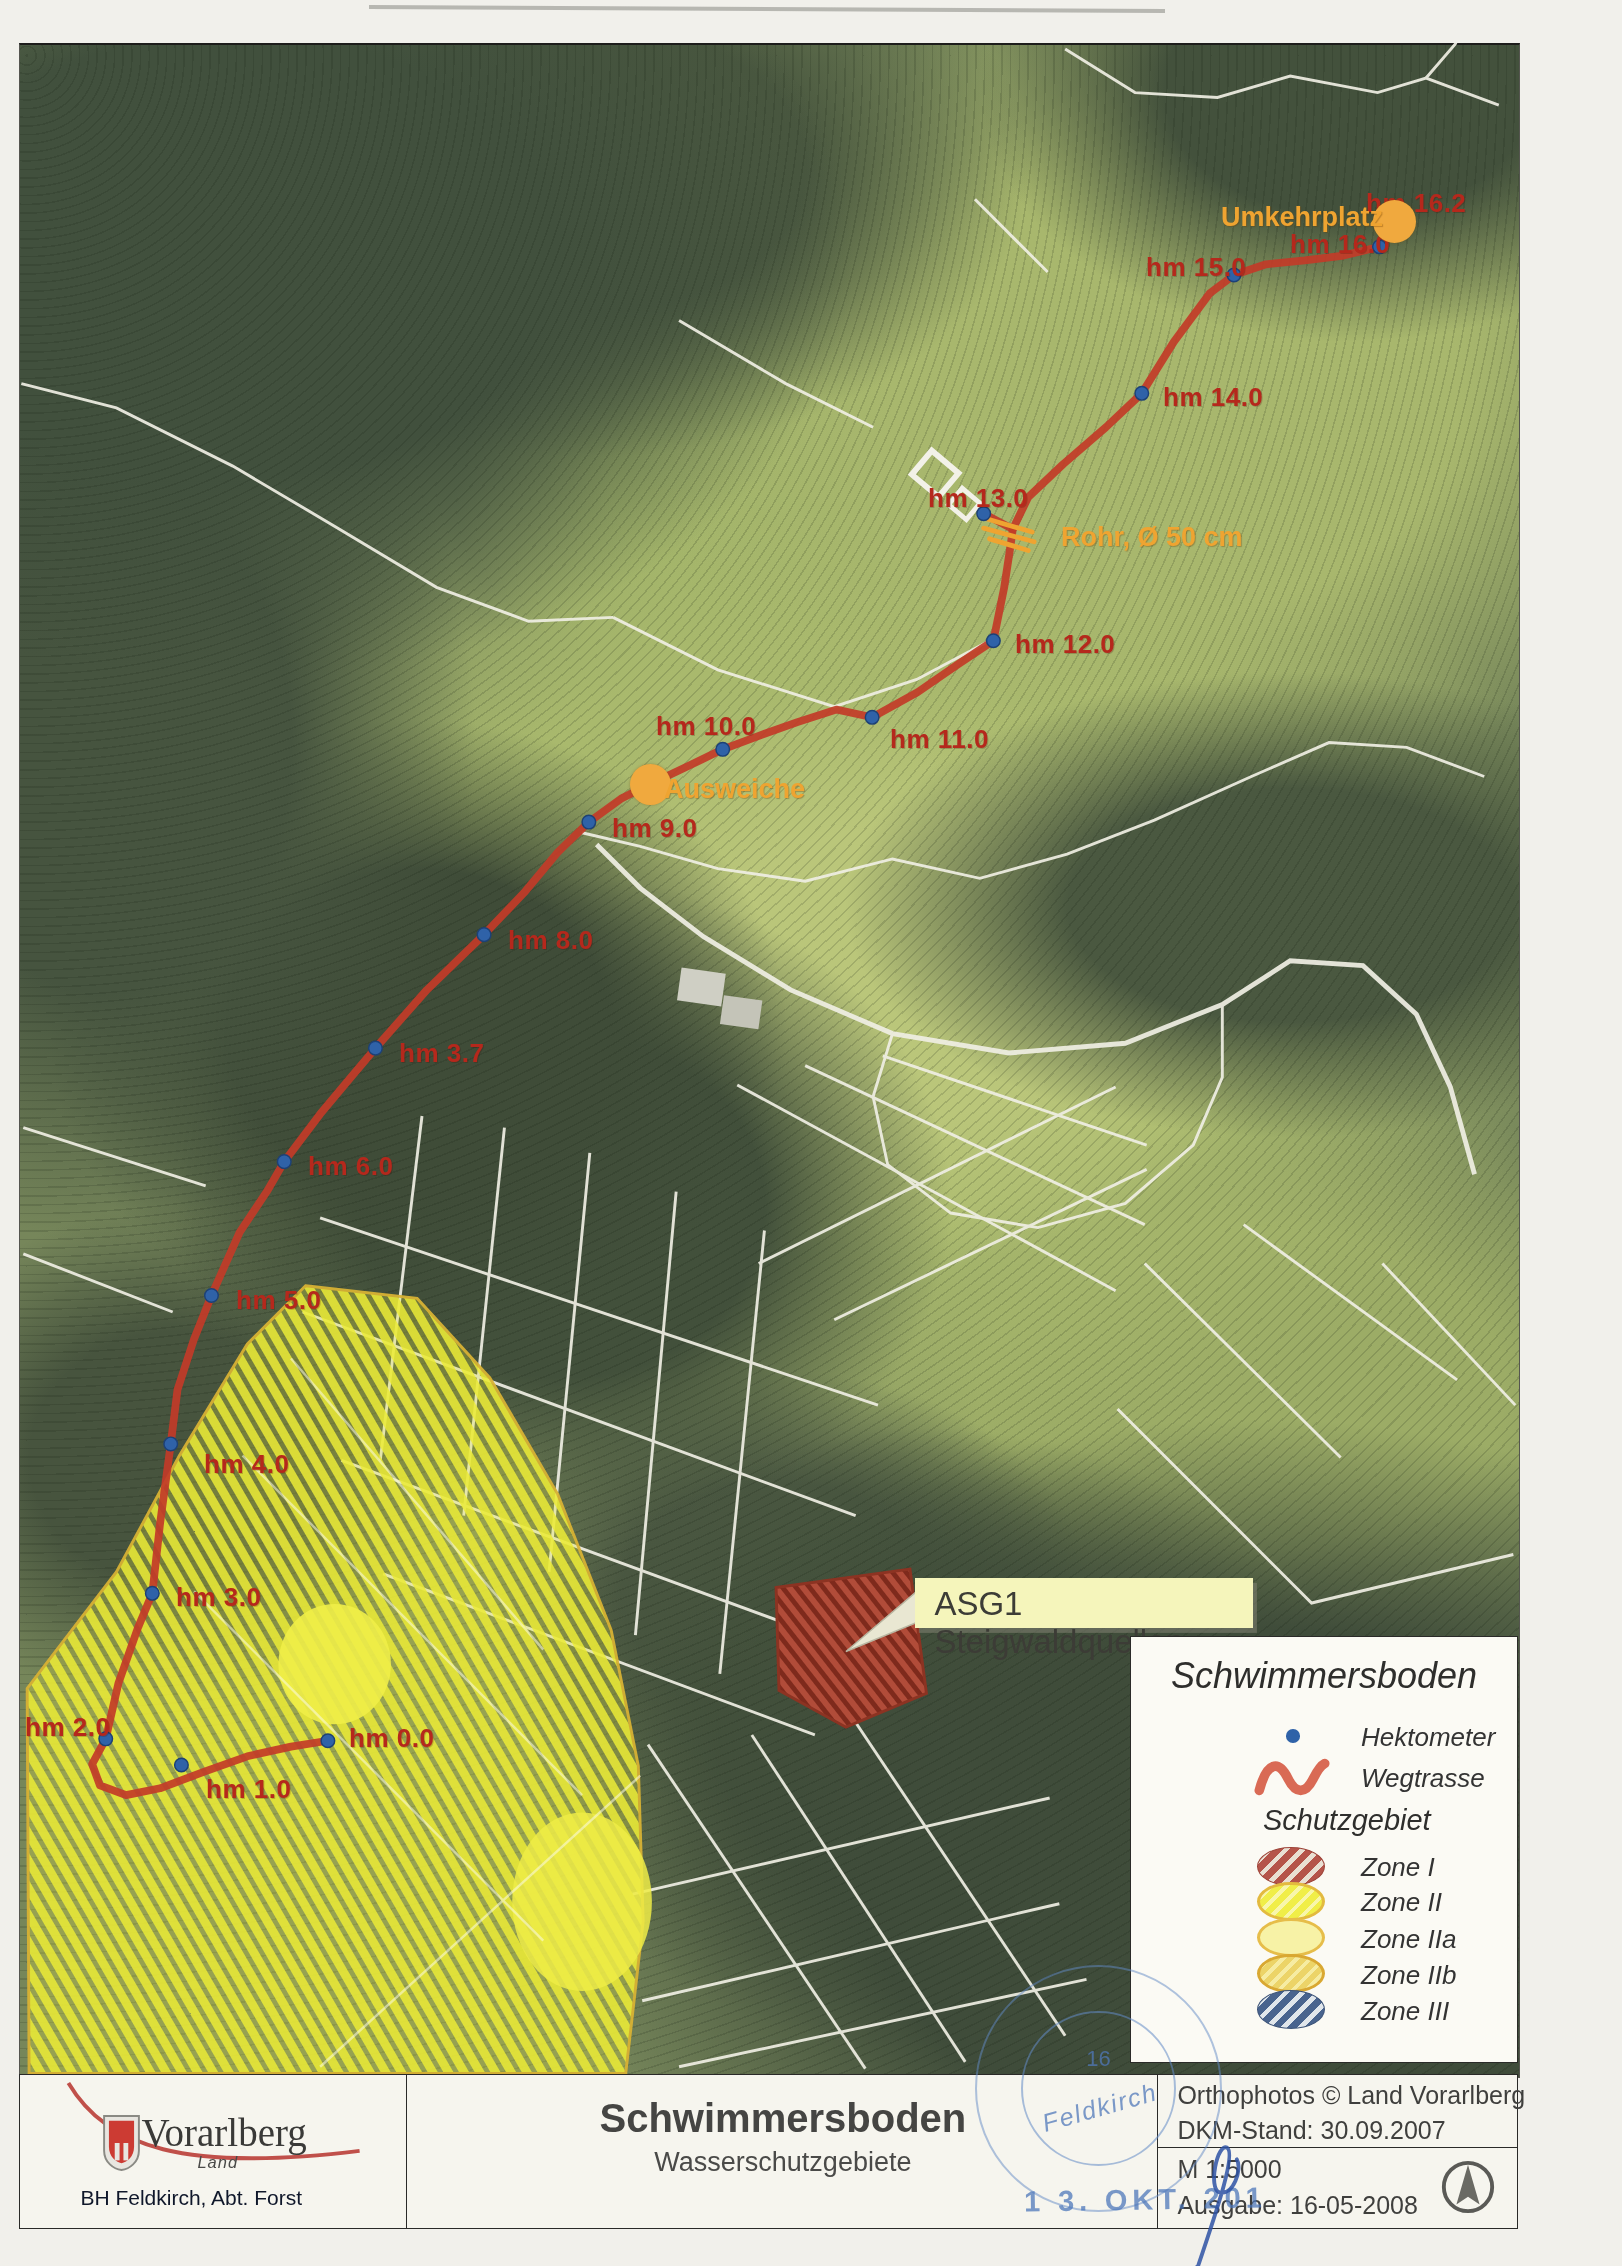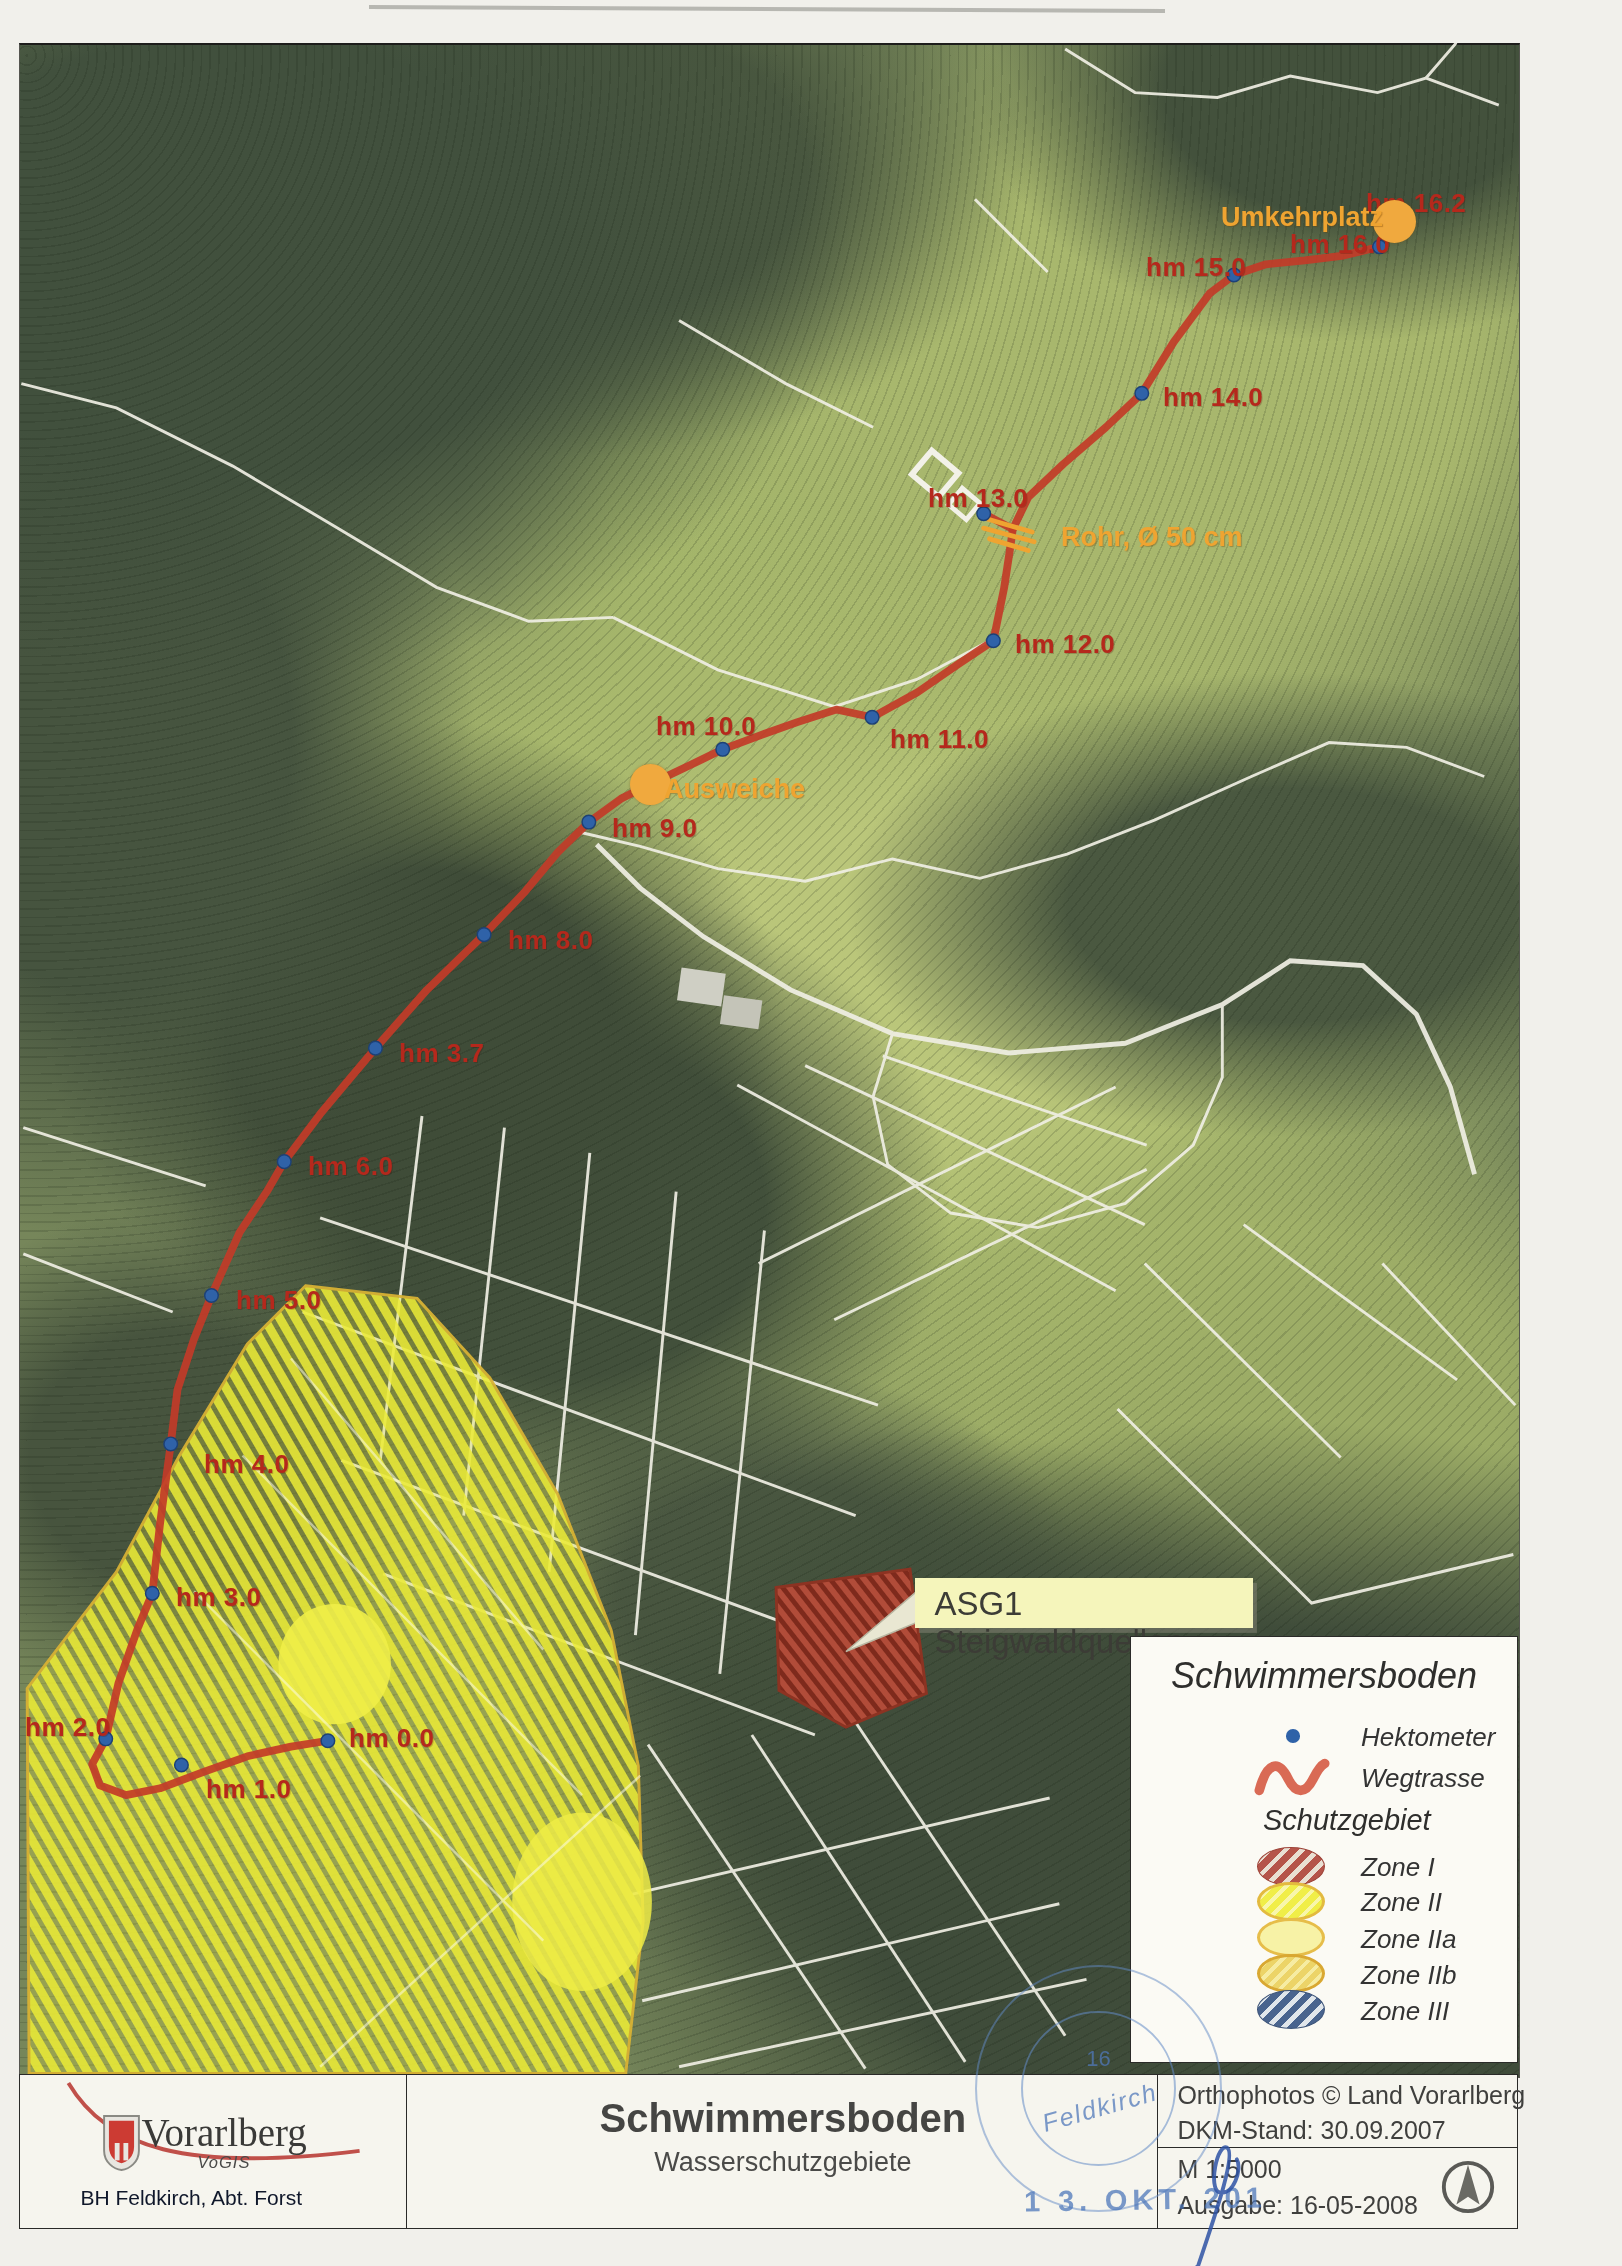--- a/index.html
+++ b/index.html
@@ -255,21 +255,21 @@
     <svg width="330" height="107" style="position:absolute;left:29px;top:0;" viewBox="0 0 340 110">
       <path d="M20,8 C60,75 140,100 320,78" fill="none" stroke="#c0504a" stroke-width="4"></path>
     </svg>
     <svg width="39" height="58" style="position:absolute;left:82px;top:39px;" viewBox="0 0 40 60">
       <path d="M2,2 L38,2 L38,38 C38,50 28,57 20,58 C12,57 2,50 2,38 Z" fill="#e8e6e0" stroke="#8a8a84" stroke-width="2"></path>
       <path d="M7,7 L33,7 L33,34 C33,44 26,50 20,51 C14,50 7,44 7,34 Z" fill="#cc3b33"></path>
       <rect x="13" y="30" width="5" height="18" fill="#e8e6e0"></rect>
         <rect x="22" y="30" width="5" height="18" fill="#e8e6e0"></rect>
     </svg>
     <div class="logo-serif">Vorarlberg</div>
-    <div class="logo-sub">VoGIS</div>
+    <div class="logo-sub">Land</div>
     <div class="dept">BH Feldkirch, Abt. Forst</div>
     <div class="ftitle">Schwimmersboden</div>
     <div class="fsubtitle">Wasserschutzgebiete</div>
     <div class="fr-line" style="left:1157px;top:5.8px;">Orthophotos © Land Vorarlberg</div>
     <div class="fr-line" style="left:1157px;top:41px;">DKM-Stand: 30.09.2007</div>
     <div class="fr-line" style="left:1157px;top:80px;">M 1:5000</div>
     <div class="fr-line" style="left:1157px;top:116px;">Ausgabe: 16-05-2008</div>
     <svg width="58" height="58" style="position:absolute;left:1419px;top:83px;" viewBox="0 0 60 60">
       <circle cx="30" cy="30" r="25" fill="none" stroke="#5a5a56" stroke-width="4"></circle>
       <path d="M30,7 L18,48 L30,40 L42,48 Z" fill="#6a6a64"></path>

